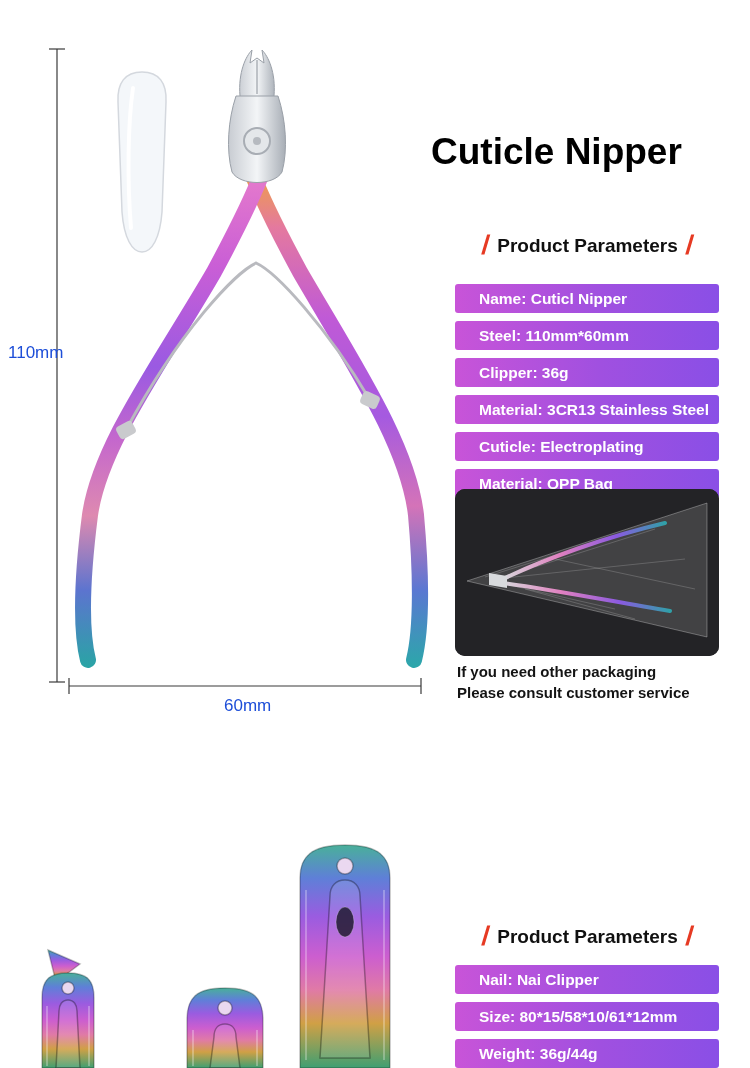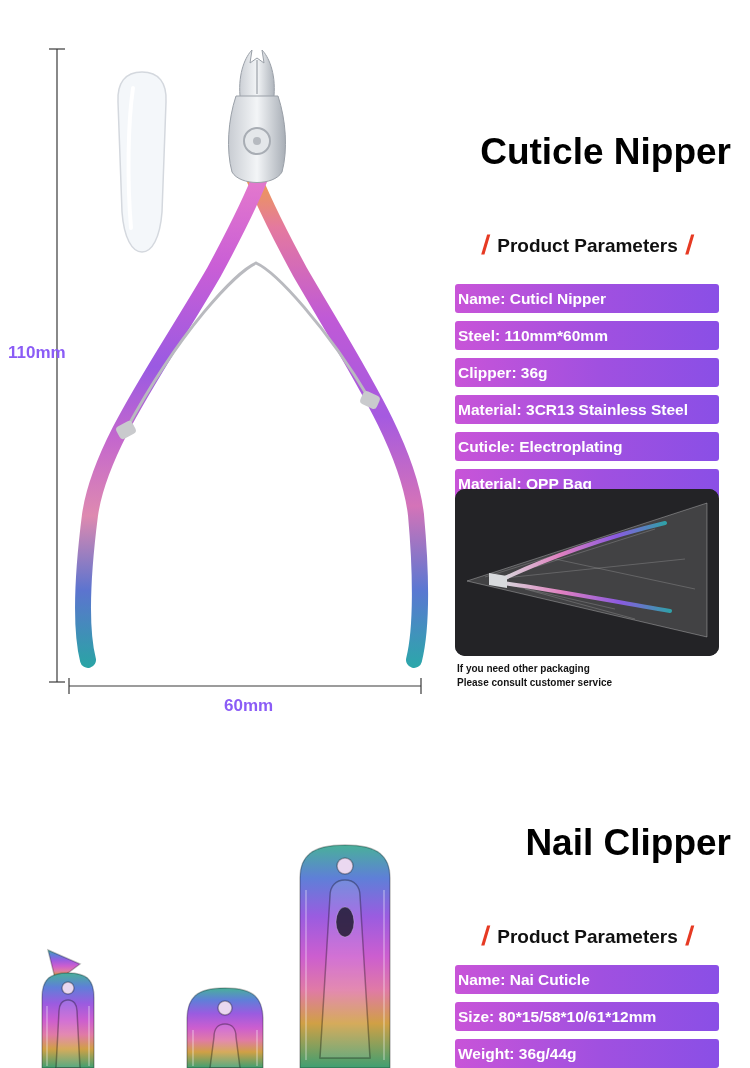--- a/index.html
+++ b/index.html
@@ -2,52 +2,52 @@
 <html><head>
 <meta charset="utf-8">
 <style>
   * { margin:0; padding:0; box-sizing:border-box; }
   html,body { background:#ffffff; }
   .page {
     position:relative; width:750px; height:1068px; background:#ffffff;
     overflow:hidden; font-family:"Liberation Sans", sans-serif;
   }
   .section-title {
-    position:absolute; left:431px; width:300px; text-align:right;
+    position:absolute; left:431px; width:300px; text-align:left;
     font-size:37px; font-weight:bold; color:#000;
   }
   .params-header {
     position:absolute; left:455px; width:265px; display:flex;
     align-items:center; justify-content:center;
     font-size:19px; font-weight:bold; color:#101010; white-space:nowrap;
   }
   .slash {
     color:#e63a23; font-size:27px; font-weight:bold; margin:0 8px;
     transform:skewX(-6deg); line-height:1;
   }
   .param-rows {
     position:absolute; left:455px; width:264px;
     display:flex; flex-direction:column; gap:8px;
   }
   .param-row {
-    height:29px; line-height:29px; padding-left:3px; border-radius:3px;
+    height:29px; line-height:29px; padding-left:24px; border-radius:3px;
     color:#ffffff; font-weight:bold; font-size:15.5px;
     white-space:nowrap; overflow:hidden;
     background:linear-gradient(90deg,#c854d8 0%,#a050e0 55%,#8a4fe6 100%);
   }
   .pkg-photo {
     position:absolute; left:455px; top:489px; width:264px; height:167px;
     border-radius:10px; overflow:hidden; background:#232326;
   }
   .pkg-note {
     position:absolute; left:457px; top:662px;
-    font-size:10px; line-height:1.38; color:#141414; font-weight:bold;
+    font-size:15px; line-height:1.38; color:#141414; font-weight:bold;
   }
   .dim-label {
-    position:absolute; font-size:17px; font-weight:bold; color:#8b5cf6;
+    position:absolute; font-size:17px; font-weight:normal; color:#1d4ed8;
   }
   .dim-height { left:8px; top:343px; }
   .dim-width  { left:218px; top:696px;margin-left:6px; }
   .art { position:absolute; left:0; display:block; }
   .art-nipper { top:0; }
   .art-clippers { top:830px; }
 </style>
 </head>
 <body>
 
@@ -202,27 +202,26 @@
 
     <g>
       <polygon points="48,120 80,134 56,152" fill="url(#irid)" stroke="rgba(0,0,0,0.25)" stroke-width="1.5"></polygon>
       <path d="M42,168 C42,150 49,143 68,143 C87,143 94,150 94,168 L94,238 L42,238 Z" fill="url(#irid)" stroke="rgba(0,0,0,0.25)" stroke-width="1.5"></path>
       <circle cx="68" cy="158" r="6" fill="#ead8f0" stroke="rgba(0,0,0,0.3)" stroke-width="1.5"></circle>
       <path d="M68,170 C62,170 59,175 59,181 L56,238 L80,238 L77,181 C77,175 74,170 68,170 Z" fill="rgba(255,255,255,0.12)" stroke="rgba(0,0,0,0.32)" stroke-width="1.5"></path>
       <path d="M47,176 L47,236 M89,176 L89,236" stroke="rgba(255,255,255,0.28)" stroke-width="2" fill="none"></path>
     </g>
   </svg>
 
-  <h1 class="section-title" style="top:822px">Nail Clipper</h1>
 
   <div class="params-header" style="top:923px">
     <span class="slash">/</span>
     <span>Product Parameters</span>
     <span class="slash">/</span>
   </div>
 
   <div class="param-rows" style="top:965px">
-    <div class="param-row">Name: Nai Cuticle</div>
+    <div class="param-row">Nail: Nai Clipper</div>
     <div class="param-row">Size: 80*15/58*10/61*12mm</div>
     <div class="param-row">Weight: 36g/44g</div>
   </div>
 
 </div>
 
 </body></html>

